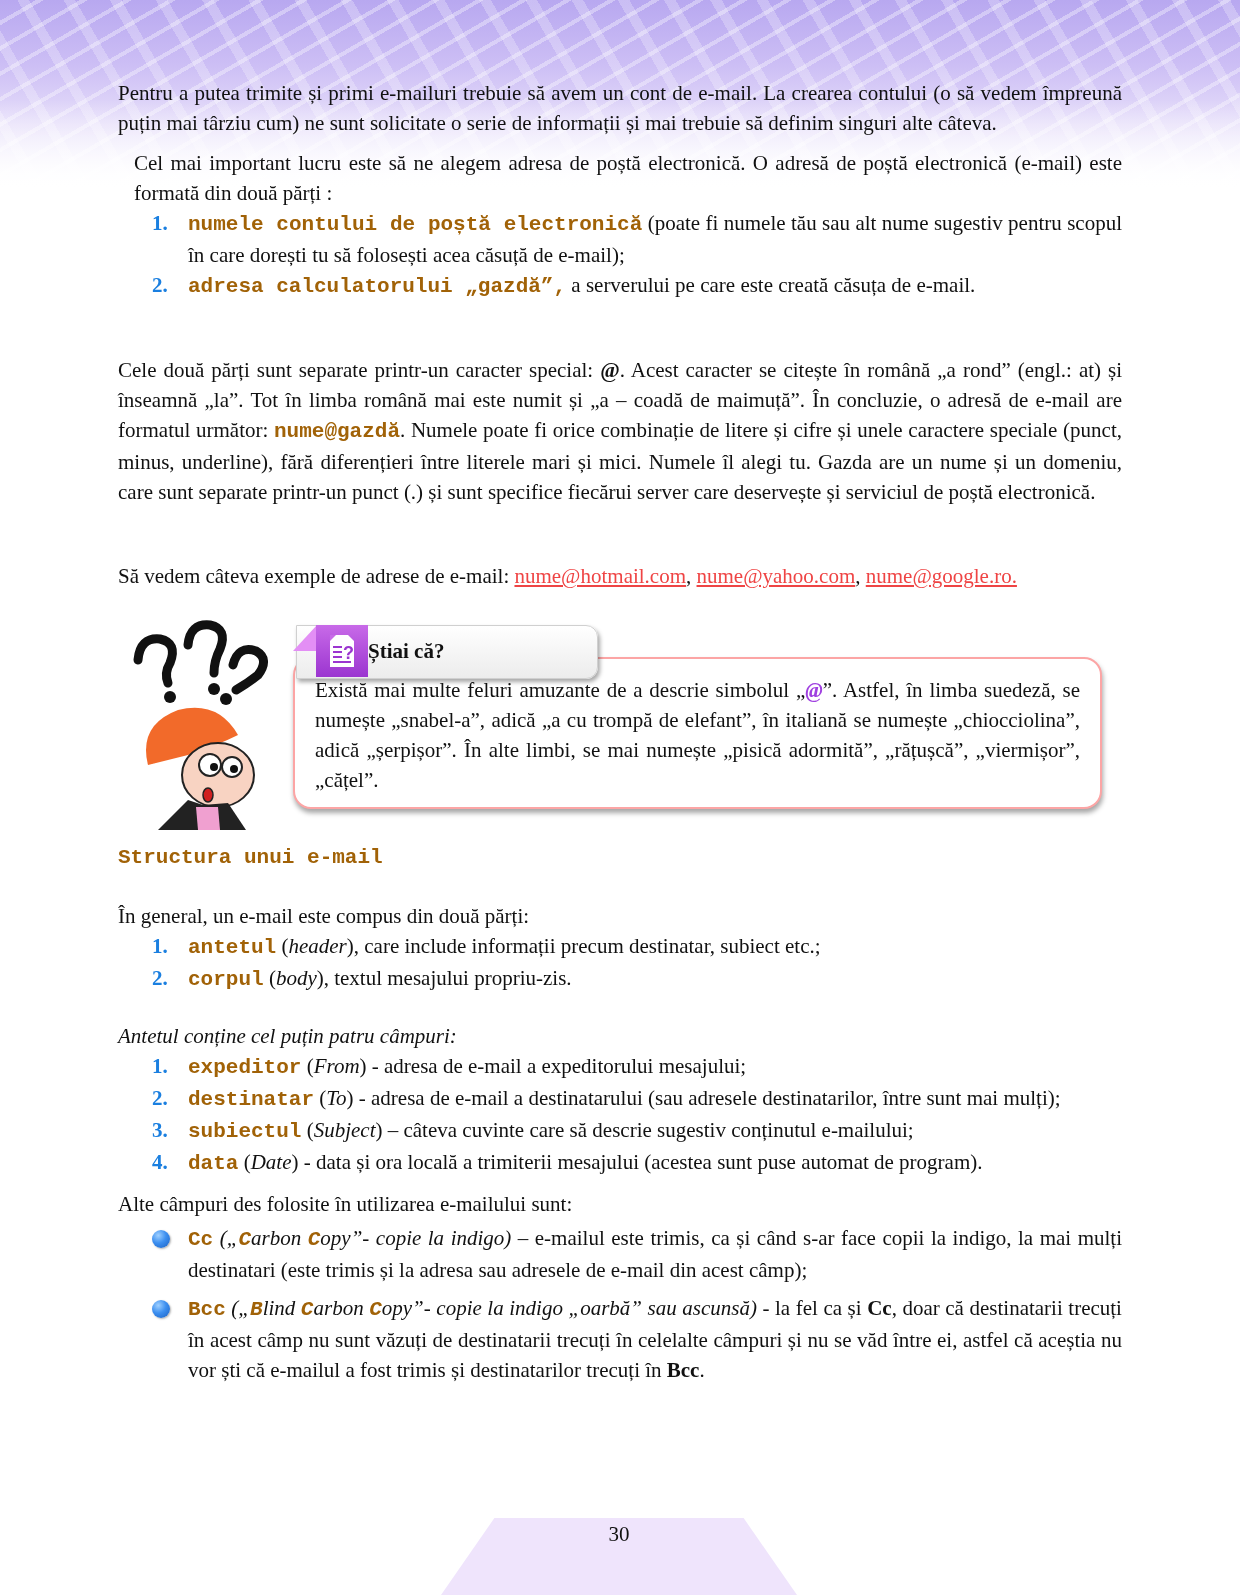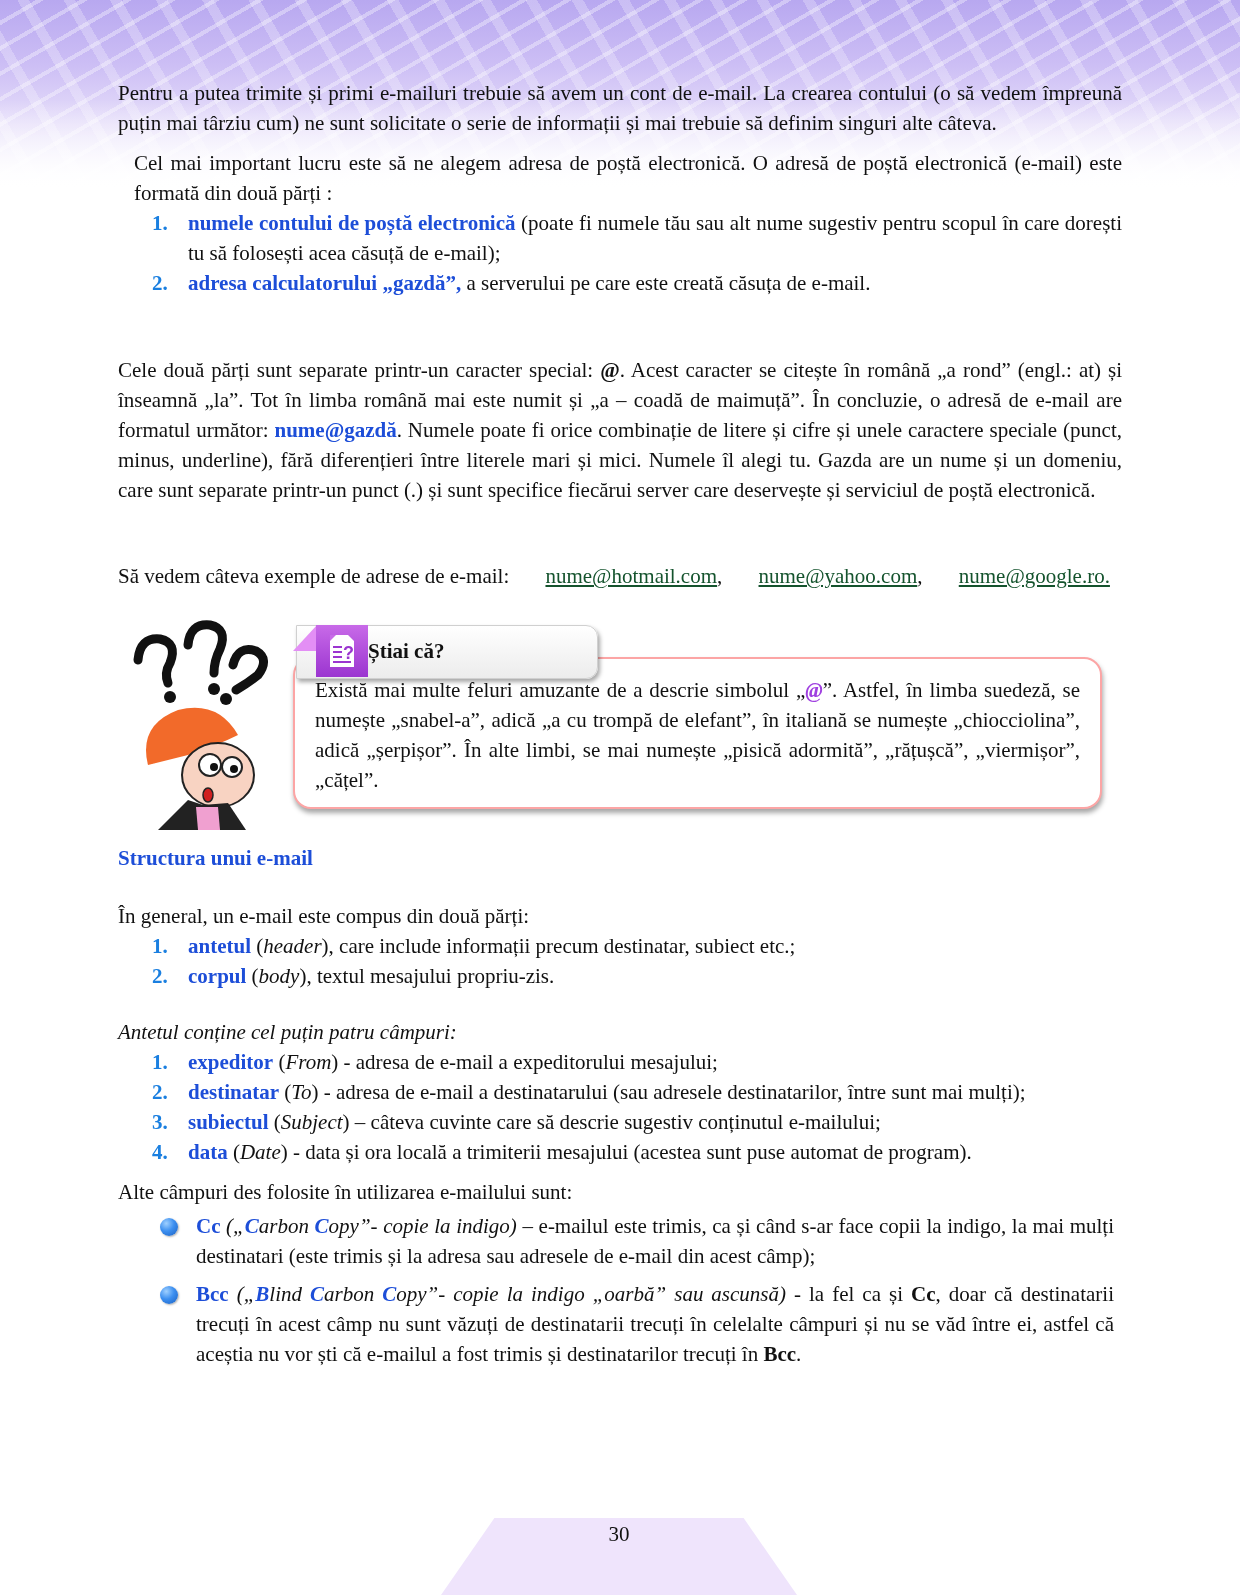--- a/index.html
+++ b/index.html
@@ -15,26 +15,26 @@
       repeating-linear-gradient(150deg, rgba(255,255,255,0.0) 0px, rgba(255,255,255,0.0) 18px, rgba(255,255,255,0.35) 18px, rgba(255,255,255,0.35) 22px),
       repeating-linear-gradient(60deg, rgba(255,255,255,0.0) 0px, rgba(255,255,255,0.0) 30px, rgba(255,255,255,0.25) 30px, rgba(255,255,255,0.25) 40px),
       linear-gradient(180deg, #b8a8f0 0%, #cdbff5 35%, #e6defa 65%, #ffffff 100%);
   }
   .header-bg::after {
     content: ""; position: absolute; left: 0; right: 0; bottom: 0; height: 90px;
     background: linear-gradient(180deg, rgba(255,255,255,0) 0%, #ffffff 100%);
   }
   .content { position: absolute; left: 118px; width: 1004px; font-size: 21px; line-height: 30px; }
   p { margin: 0; text-align: justify; }
-  .blue { color: #1d4ed8; font-weight: bold; }
-  .link { color: #14532d; text-decoration: underline; margin-left: 31px; }
+  .blue { color: #a16207; font-weight: bold; font-family: Liberation Mono, monospace; }
+  .link { color: #ef4444; text-decoration: underline; }
   ol.numlist { list-style: none; margin: 0; padding: 0; }
   ol.numlist li { position: relative; padding-left: 70px; text-align: justify; }
   ol.numlist li .num { position: absolute; left: 34px; top: 0; color: #1a7fe0; font-weight: bold; }
-  ul.bullets { list-style: none; margin: 8px; padding: 0; }
+  ul.bullets { list-style: none; margin: 0; padding: 0; }
   ul.bullets li { position: relative; padding-left: 70px; text-align: justify; margin-bottom: 8px; }
   ul.bullets li .dot {
     position: absolute; left: 34px; top: 7px; width: 18px; height: 18px; border-radius: 50%;
     background: radial-gradient(circle at 35% 30%, #9fd0ff 0%, #3c8ff0 45%, #1a5fc0 100%);
     box-shadow: 1px 1px 2px rgba(0,0,0,0.3);
   }
   .it { font-style: italic; }
   .b { font-weight: bold; }
   .callout-area { position: absolute; left: 128px; top: 615px; width: 990px; height: 215px; }
   .cartoon { position: absolute; left: 0; top: 0; width: 150px; height: 215px; }

